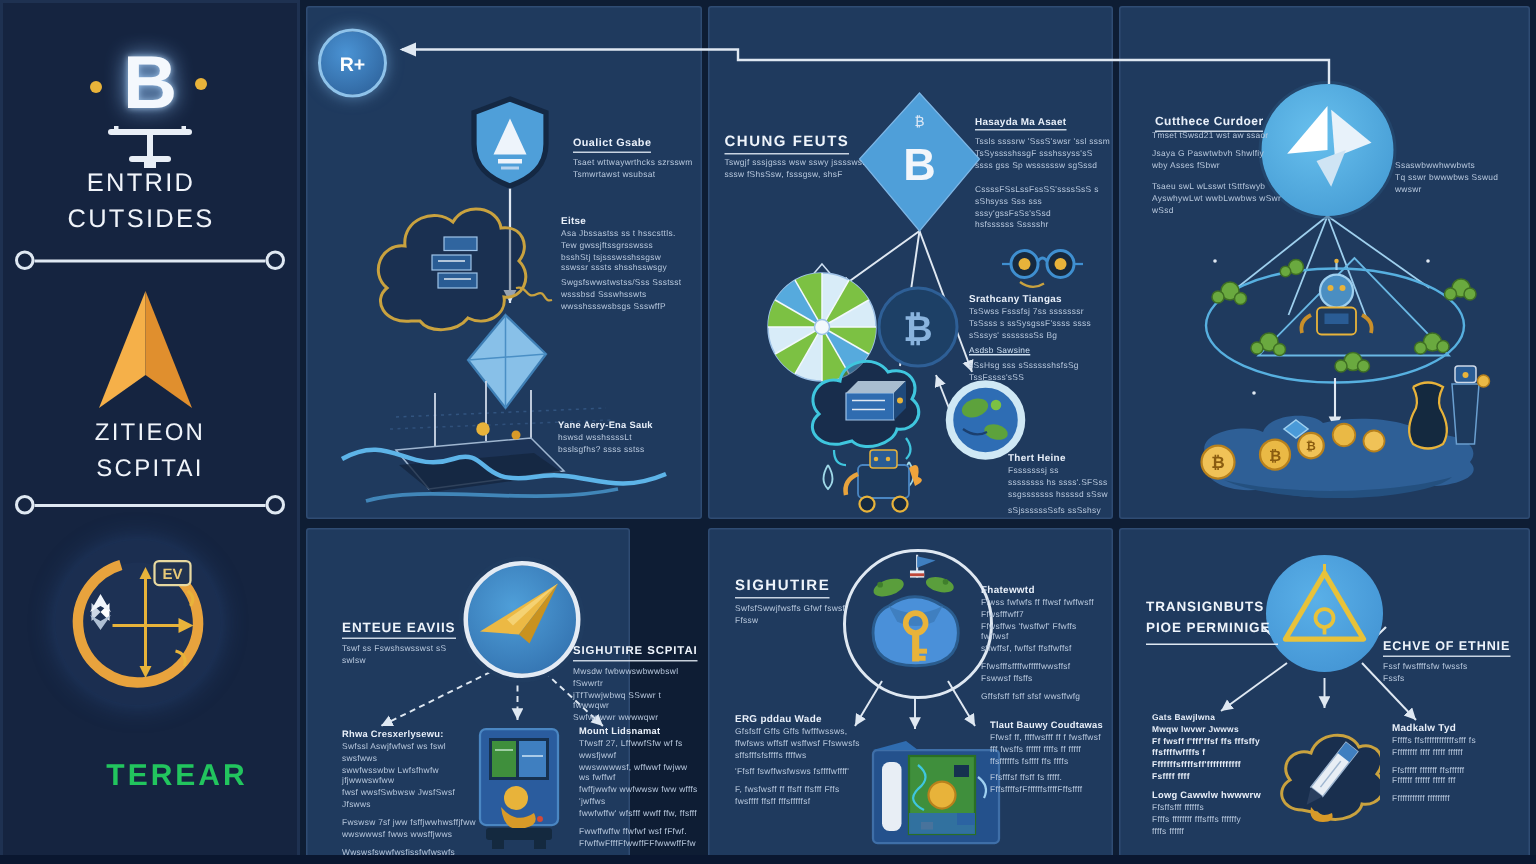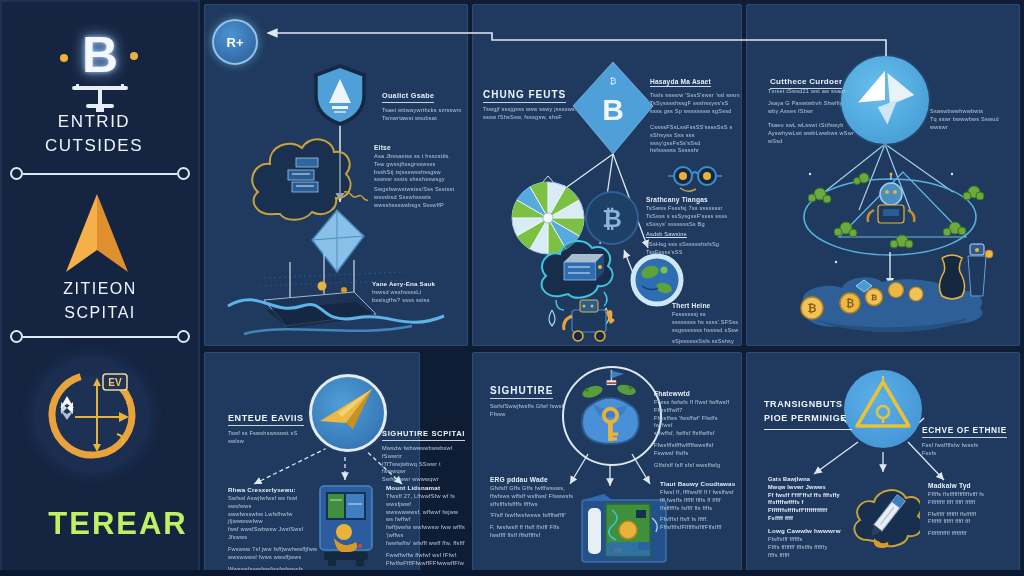--- a/index.html
+++ b/index.html
@@ -17,21 +17,21 @@
   .h-xs{font-size:7.2px;font-weight:bold;color:#e9f0fa;letter-spacing:.3px;}
   .sidebar{position:absolute;left:0;top:0;width:200px;height:576px;background:#152440;box-shadow:inset 0 0 0 2px rgba(90,130,180,.15);text-align:center;color:#eef4fb;}
   .sb-logo{position:absolute;left:0;top:26px;width:200px;font-size:50px;font-weight:bold;color:#f4f8fd;text-shadow:0 0 14px rgba(150,200,255,.95),0 0 4px rgba(200,230,255,.8);}
   .sb-dot{position:absolute;width:8px;height:8px;border-radius:50%;background:#e8b33a;}
   .sb-t1{position:absolute;left:0;width:188px;font-size:17px;letter-spacing:1.5px;color:#f0f4fa;}
   .sb-t2{position:absolute;left:0;width:200px;font-size:16px;letter-spacing:1.5px;color:#f0f4fa;}
   .divider{position:absolute;left:10px;width:180px;display:flex;align-items:center;}
   .divider .ln{flex:1;height:2px;background:#dfe8f2;}
   .divider .o{width:9px;height:9px;border:2px solid #dfe8f2;border-radius:50%;}
   .sb-client{position:absolute;left:0;width:200px;font-size:19px;letter-spacing:2.5px;color:#f0f4fa;}
-  .sb-terear{position:absolute;left:0;width:236px;font-size:31px;font-weight:bold;letter-spacing:2px;color:#bef264;}
+  .sb-terear{position:absolute;left:0;width:236px;font-size:20px;font-weight:bold;letter-spacing:2px;color:#22c55e;}
   .badge-wrap{position:absolute;left:37px;top:360px;width:110px;height:110px;border-radius:50%;background:#1b2e50;box-shadow:0 0 18px rgba(60,110,180,.35);}
   .appicon{position:absolute;left:8px;top:15px;width:42px;height:42px;border-radius:50%;background:radial-gradient(circle at 40% 35%,#4a93d4,#2a5c94);border:2px solid #8fc3ea;box-shadow:0 0 10px rgba(130,190,240,.55);color:#fff;font-weight:bold;font-size:13px;display:flex;align-items:center;justify-content:center;}
   .circle-icon{position:absolute;border-radius:50%;}
   .bird-circle{left:95px;top:52px;width:88px;height:88px;background:radial-gradient(circle at 42% 38%,#68c0ee,#3f95cf);box-shadow:0 0 0 2px rgba(40,80,120,.5);}
   .plane-circle{left:105px;top:22px;width:72px;height:72px;background:radial-gradient(circle at 42% 38%,#4f9fd9,#2e6aa8);border:3px solid #e4ebf4;box-shadow:0 0 0 3px #203c60;}
   .vault-circle{left:90px;top:14px;width:96px;height:96px;border:2.5px solid #dfe8f2;}
   .bell-circle{left:98px;top:18px;width:78px;height:78px;background:radial-gradient(circle at 42% 38%,#5ab0e8,#3f8fd0);}
   .bottom-strip{position:absolute;left:0;top:570px;width:1024px;height:6px;background:#0a1730;}
   svg text{font-family:"Liberation Sans",sans-serif;}
 </style>

